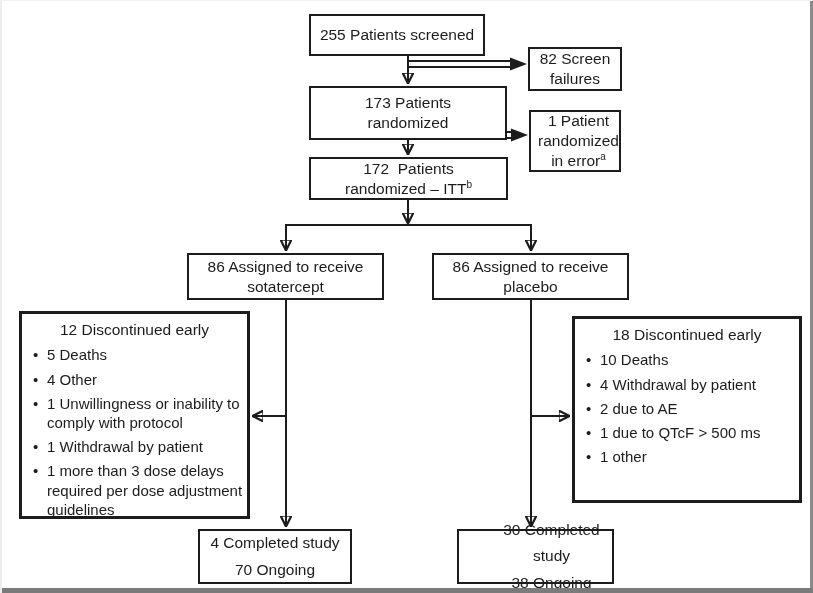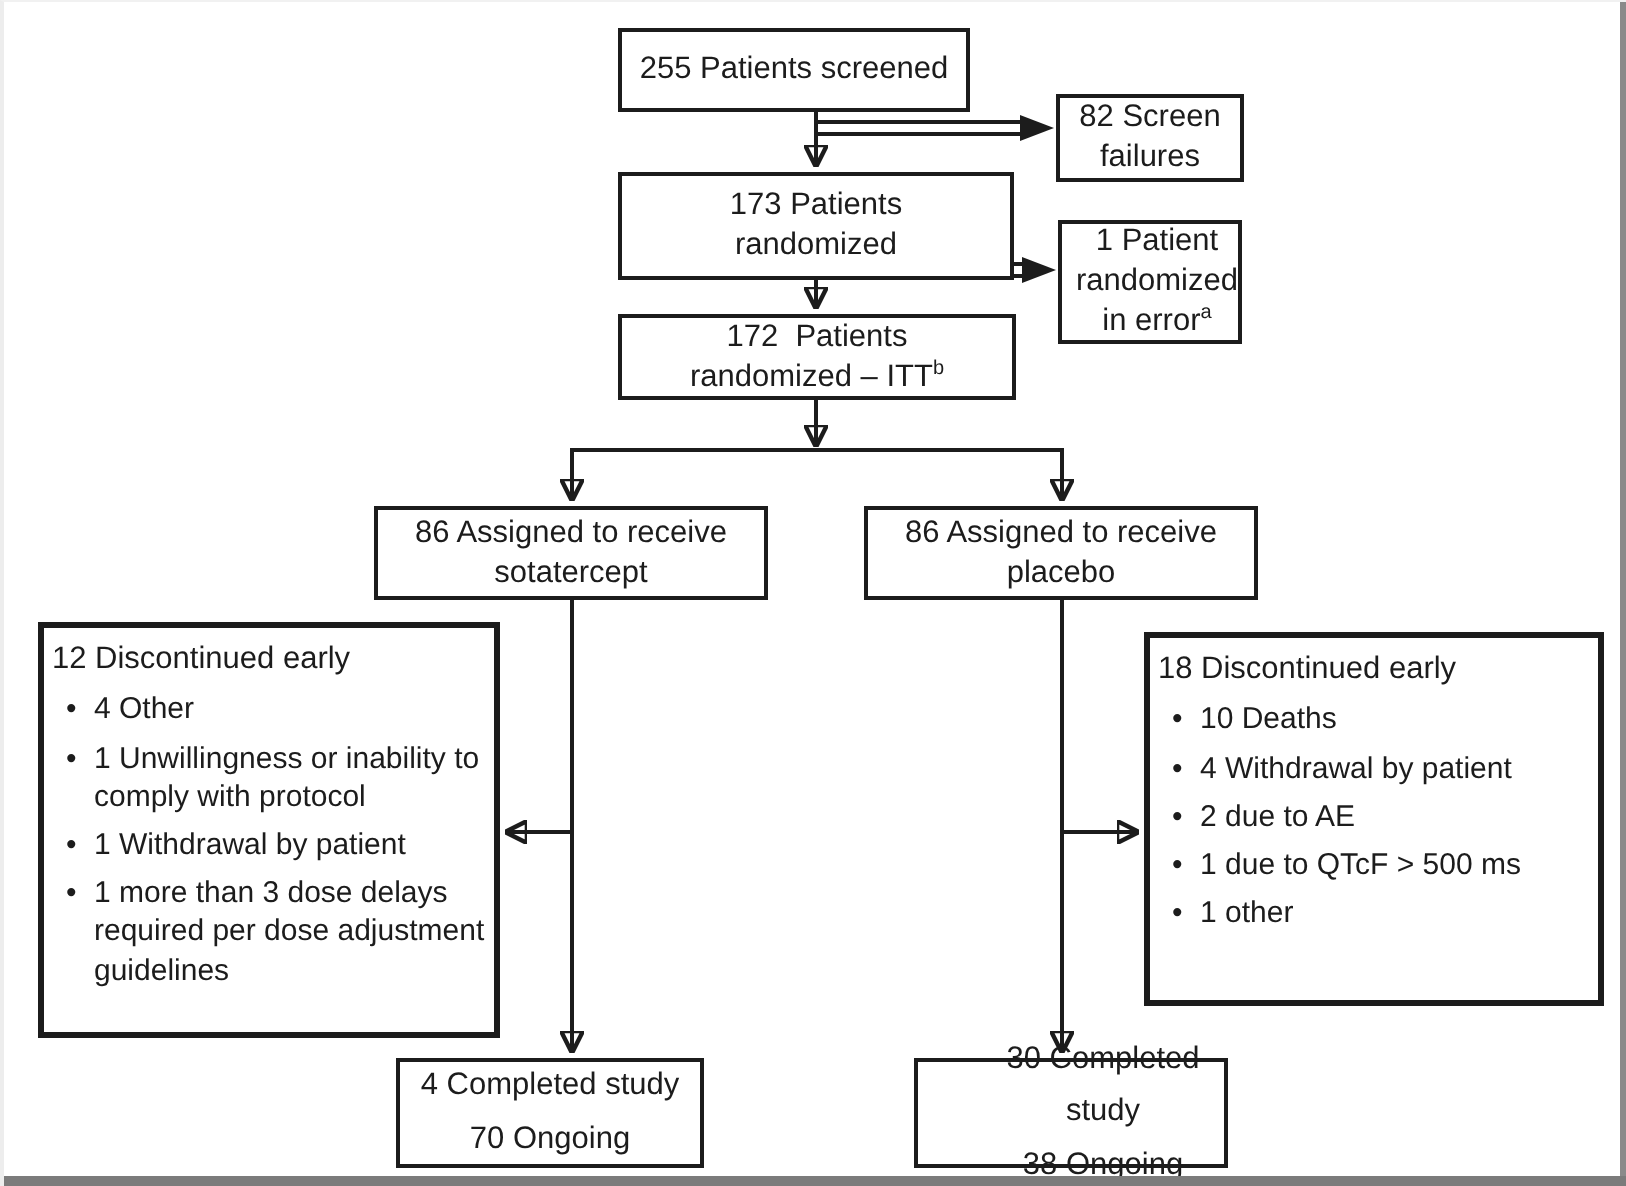--- a/index.html
+++ b/index.html
@@ -58,21 +58,21 @@
   .disc-box {
     position: absolute;
     box-sizing: border-box;
     border: 3px solid #1c1c1c;
     background: #ffffff;
     padding: 6px 4px 4px 4px;
   }
   #box-discontinued-sotatercept { left: 17px;  top: 310px; width: 231px; height: 208px; }
   #box-discontinued-placebo     { left: 570px; top: 315px; width: 230px; height: 187px; }
   .disc-title {
-    text-align: left;
+    text-align: center;
     font-size: 15.5px;
     line-height: 1.25;
     margin-bottom: 6px;
   }
   .disc-list {
     list-style: none;
     margin: 0;
     padding: 0;
     font-size: 15px;
     line-height: 1.28;
@@ -164,20 +164,21 @@
   </div>
 
   <div class="box" id="box-arm-placebo">
     <div class="box-text">86 Assigned to receive
 placebo</div>
   </div>
 
   <div class="disc-box" id="box-discontinued-sotatercept">
     <div class="disc-title">12 Discontinued early</div>
     <ul class="disc-list">
+        <li>5 Deaths</li>
         <li>4 Other</li>
         <li>1 Unwillingness or inability to
 comply with protocol</li>
         <li>1 Withdrawal by patient</li>
         <li>1 more than 3 dose delays
 required per dose adjustment
 guidelines</li>
       </ul>
   </div>
 

